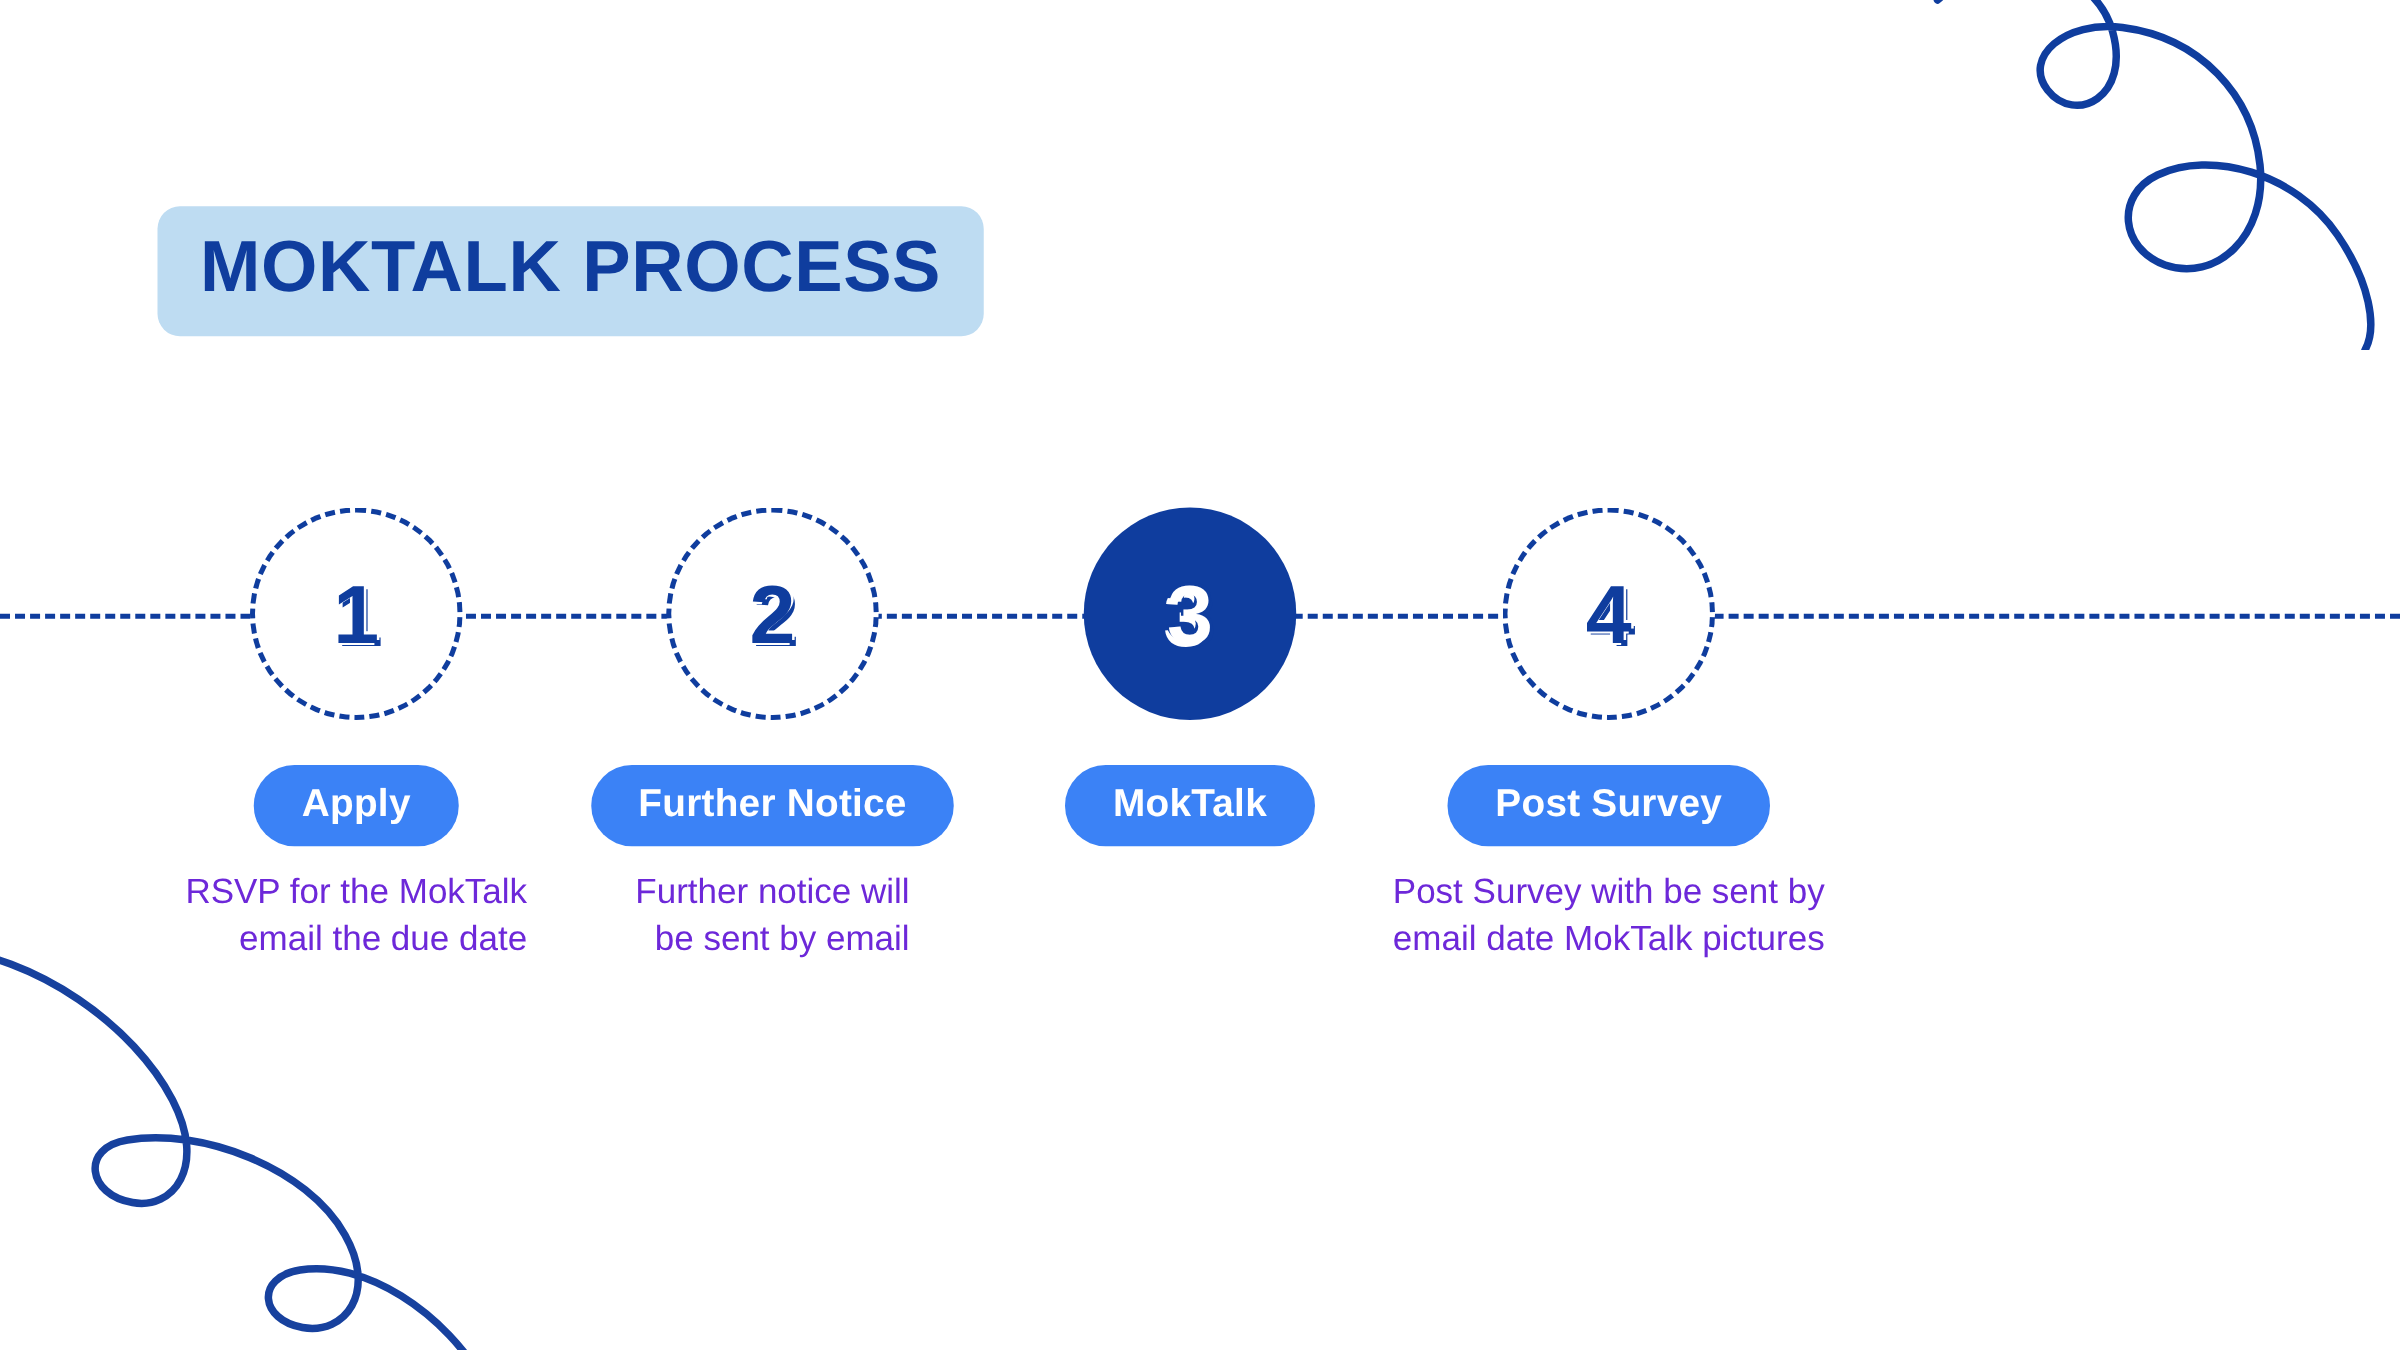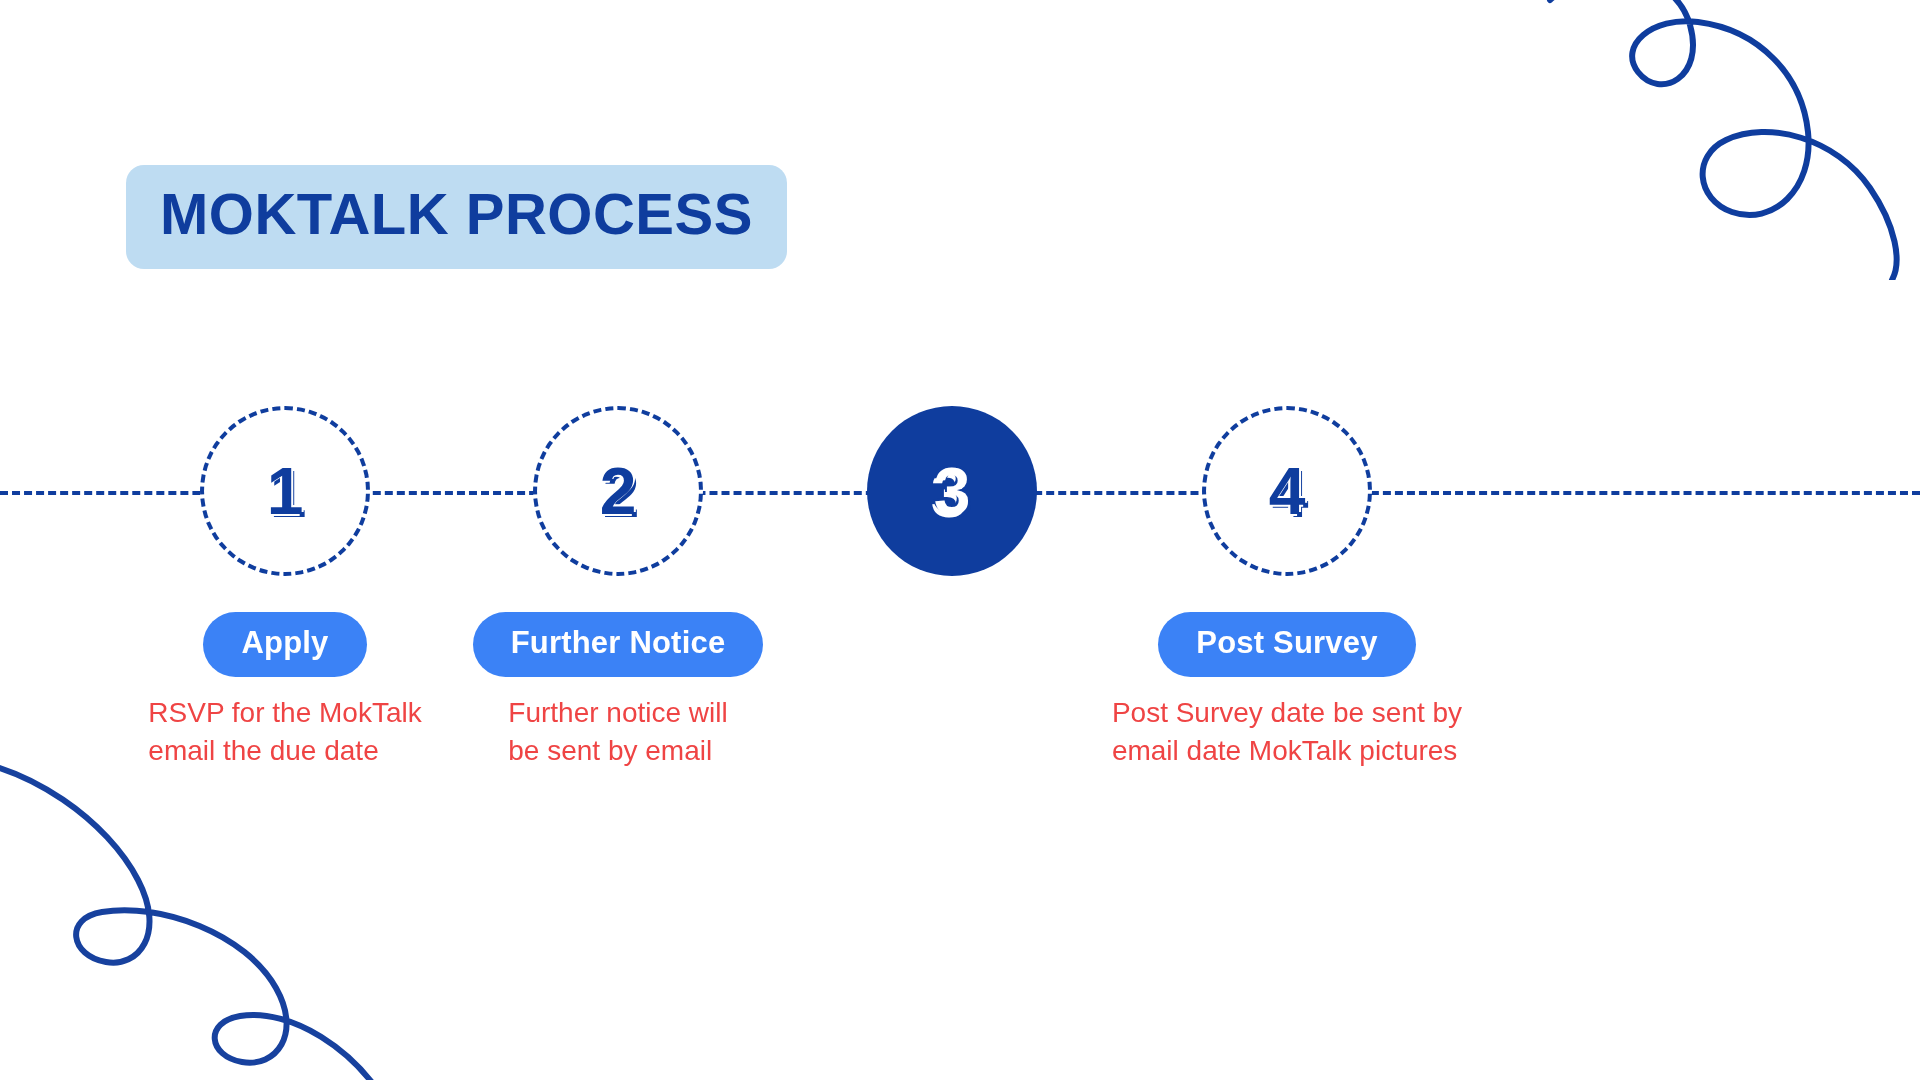--- a/index.html
+++ b/index.html
@@ -143,22 +143,22 @@
     padding: 13px 38px 16px 38px;
     white-space: nowrap;
     box-sizing: border-box;
     z-index: 3;
   }
 
   .step-desc {
     margin-top: 17px;
     font-size: 28px;
     line-height: 1.36;
-    color: #ef4444;
-    text-align: left;
+    color: #6d28d9;
+    text-align: right;
     font-weight: 400;
     max-width: 420px;
   }
   .step-desc .desc-line {
     display: block;
     white-space: nowrap;
   }
 </style>
 </head>
 <body>
@@ -213,28 +213,29 @@
       <div class="step-desc">
         <span class="desc-line">Further notice will</span>
         <span class="desc-line">be sent by email</span>
       </div>
     </div>
 
     <div class="step" style="left:952px;">
       <div class="step-circle filled">
         <span class="step-number">3</span>
       </div>
+      <div class="step-pill">MokTalk</div>
 
     </div>
 
     <div class="step" style="left:1287px;">
       <div class="step-circle outline">
         <span class="step-number">4</span>
       </div>
       <div class="step-pill">Post Survey</div>
       <div class="step-desc">
-        <span class="desc-line">Post Survey date be sent by</span>
+        <span class="desc-line">Post Survey with be sent by</span>
         <span class="desc-line">email date MokTalk pictures</span>
       </div>
     </div>
 
   </div>
 </div>
 
 </body></html>

